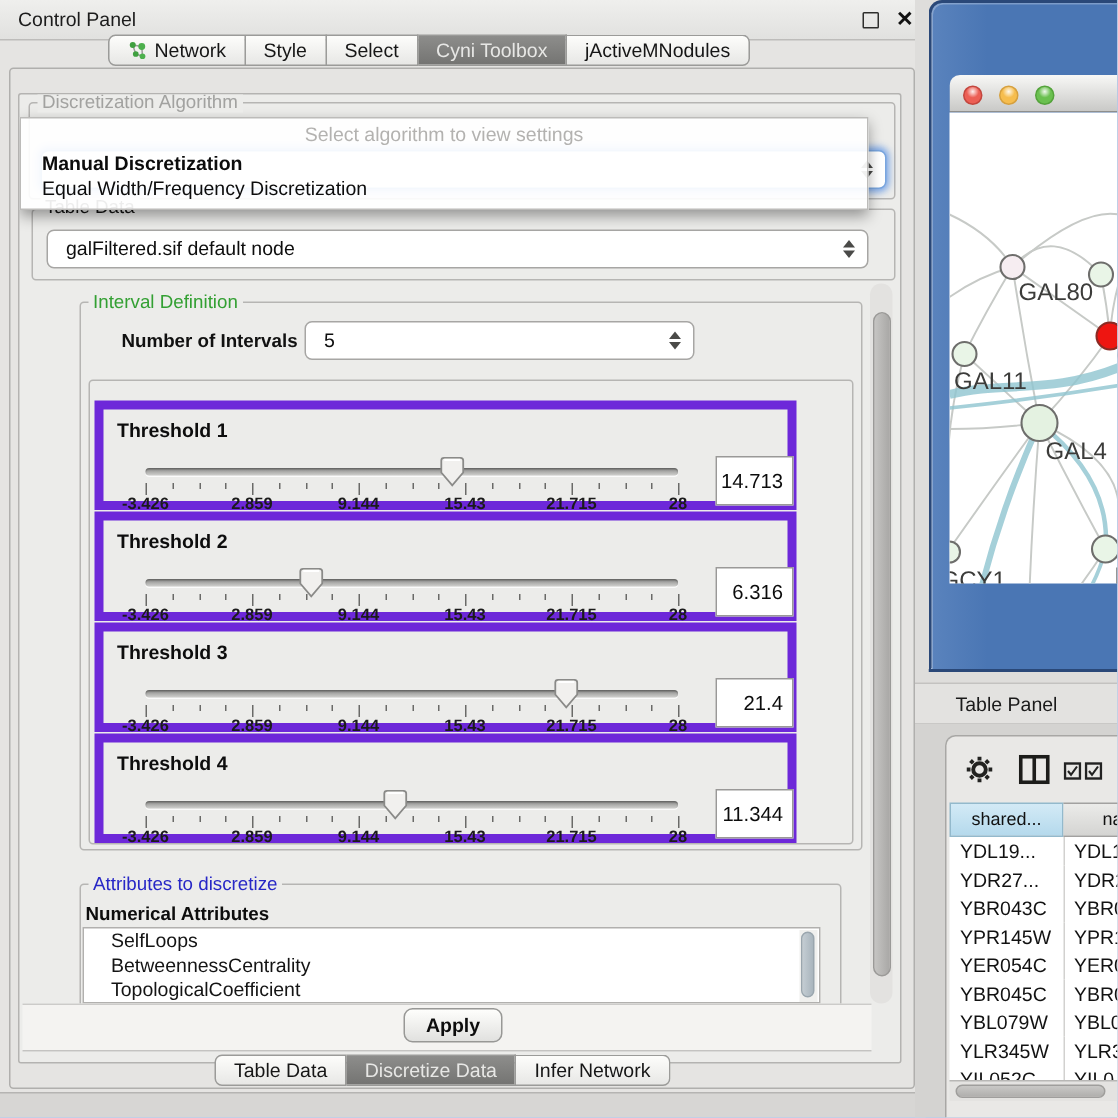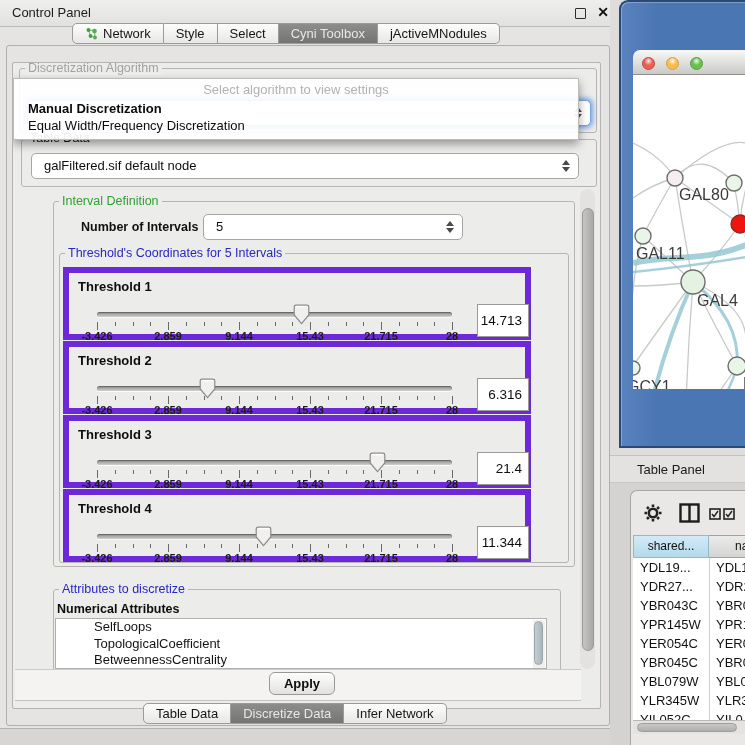--- a/index.html
+++ b/index.html
@@ -91,21 +91,21 @@
   .th-value { position:absolute; left:408px; top:31px; width:52px; height:33px; background:#fff;
     border:1px solid #9a9998; font-size:13.5px; color:#0c0c0c; text-align:right;
     line-height:31px; padding-right:6px; }
 
   
   #attr-group { left:40px; top:526px; width:508px; height:90px; }
   #attr-label { left:46px; top:519px; color:#2727c6; }
   #attr-sub { position:absolute; left:44px; top:539px; font-size:12.5px; font-weight:bold; color:#0d0d0d; z-index:2; }
   #attr-list { position:absolute; left:42px; top:555px; width:492px; height:51px; background:#fff;
     border:1px solid #b1b0ae; overflow:hidden; z-index:3; }
-  .attr-item { font-size:13px; color:#141414; padding-left:18px; line-height:16.5px; white-space:nowrap;margin-left:20px; }
+  .attr-item { font-size:13px; color:#141414; padding-left:18px; line-height:16.5px; white-space:nowrap; }
   #attr-list .list-vscroll { position:absolute; right:1px; top:1px; width:12px; height:49px; background:#f0f0ee; }
   #attr-list .list-vscroll .thumb { position:absolute; left:1px; top:1px; width:9px; height:44px;
     background:linear-gradient(90deg,#c4cdd3,#a9b5bd); border-radius:5px; border:1px solid #9aa6ae; }
 
   
   #cp-bottom-strip { position:absolute; left:2px; top:606px; width:566px; height:32px;
     background:#f4f3f1; border-top:1px solid #cccbc9; border-bottom:1px solid #c4c3c1; z-index:5; }
   #apply-btn { position:absolute; left:256px; top:609px; width:66px; height:23px; z-index:6;
     background:linear-gradient(#fefefc,#e1e1df); border:1px solid #98탑9896; border:1px solid #989896;
     border-radius:6px; font-size:13px; color:#0d0d0d; text-align:center; line-height:21px;font-weight:bold; }
@@ -212,21 +212,20 @@
         </div>
 
       <div id="interval-group" class="groupbox"></div>
       <div id="interval-label" class="grouplabel">Interval Definition</div>
       <div id="numint-label">Number of Intervals</div>
       <div id="numint-combo" class="combo">
         <span class="cv">5</span>
         <span class="stepper"></span>
       </div>
       <div id="thresh-group" class="groupbox"></div>
-      <div id="thresh-label" class="grouplabel">Threshold's Coordinates for 5 Intervals</div>
       <div id="thresh-panels">
   <div class="th-panel" style="top: 204px;">
     <div class="th-name">Threshold 1</div>
     <div class="th-track"></div>
     <div class="th-ticks">
               <div class="tick major" style="left: 0px;"></div>
               <div class="tick minor" style="left: 17.75px;"></div>
               <div class="tick minor" style="left: 35.5px;"></div>
               <div class="tick minor" style="left: 53.25px;"></div>
               <div class="tick major" style="left: 71px;"></div>
@@ -377,22 +376,22 @@
             <div class="tick-label" style="left: 357px;">28</div>
           </div>
 </div>
 
       <div id="attr-group" class="groupbox"></div>
       <div id="attr-label" class="grouplabel">Attributes to discretize</div>
       <div id="attr-sub">Numerical Attributes</div>
       <div id="attr-list">
         <div id="attr-items">
             <div class="attr-item">SelfLoops</div>
+            <div class="attr-item">BetweennessCentrality</div>
             <div class="attr-item">TopologicalCoefficient</div>
-            <div class="attr-item">BetweennessCentrality</div>
           </div>
         <div class="list-vscroll">
             <div class="thumb"></div>
           </div>
       </div>
 
       <div id="cp-bottom-strip"></div>
       <div id="apply-btn">Apply</div>
     </div>
 

